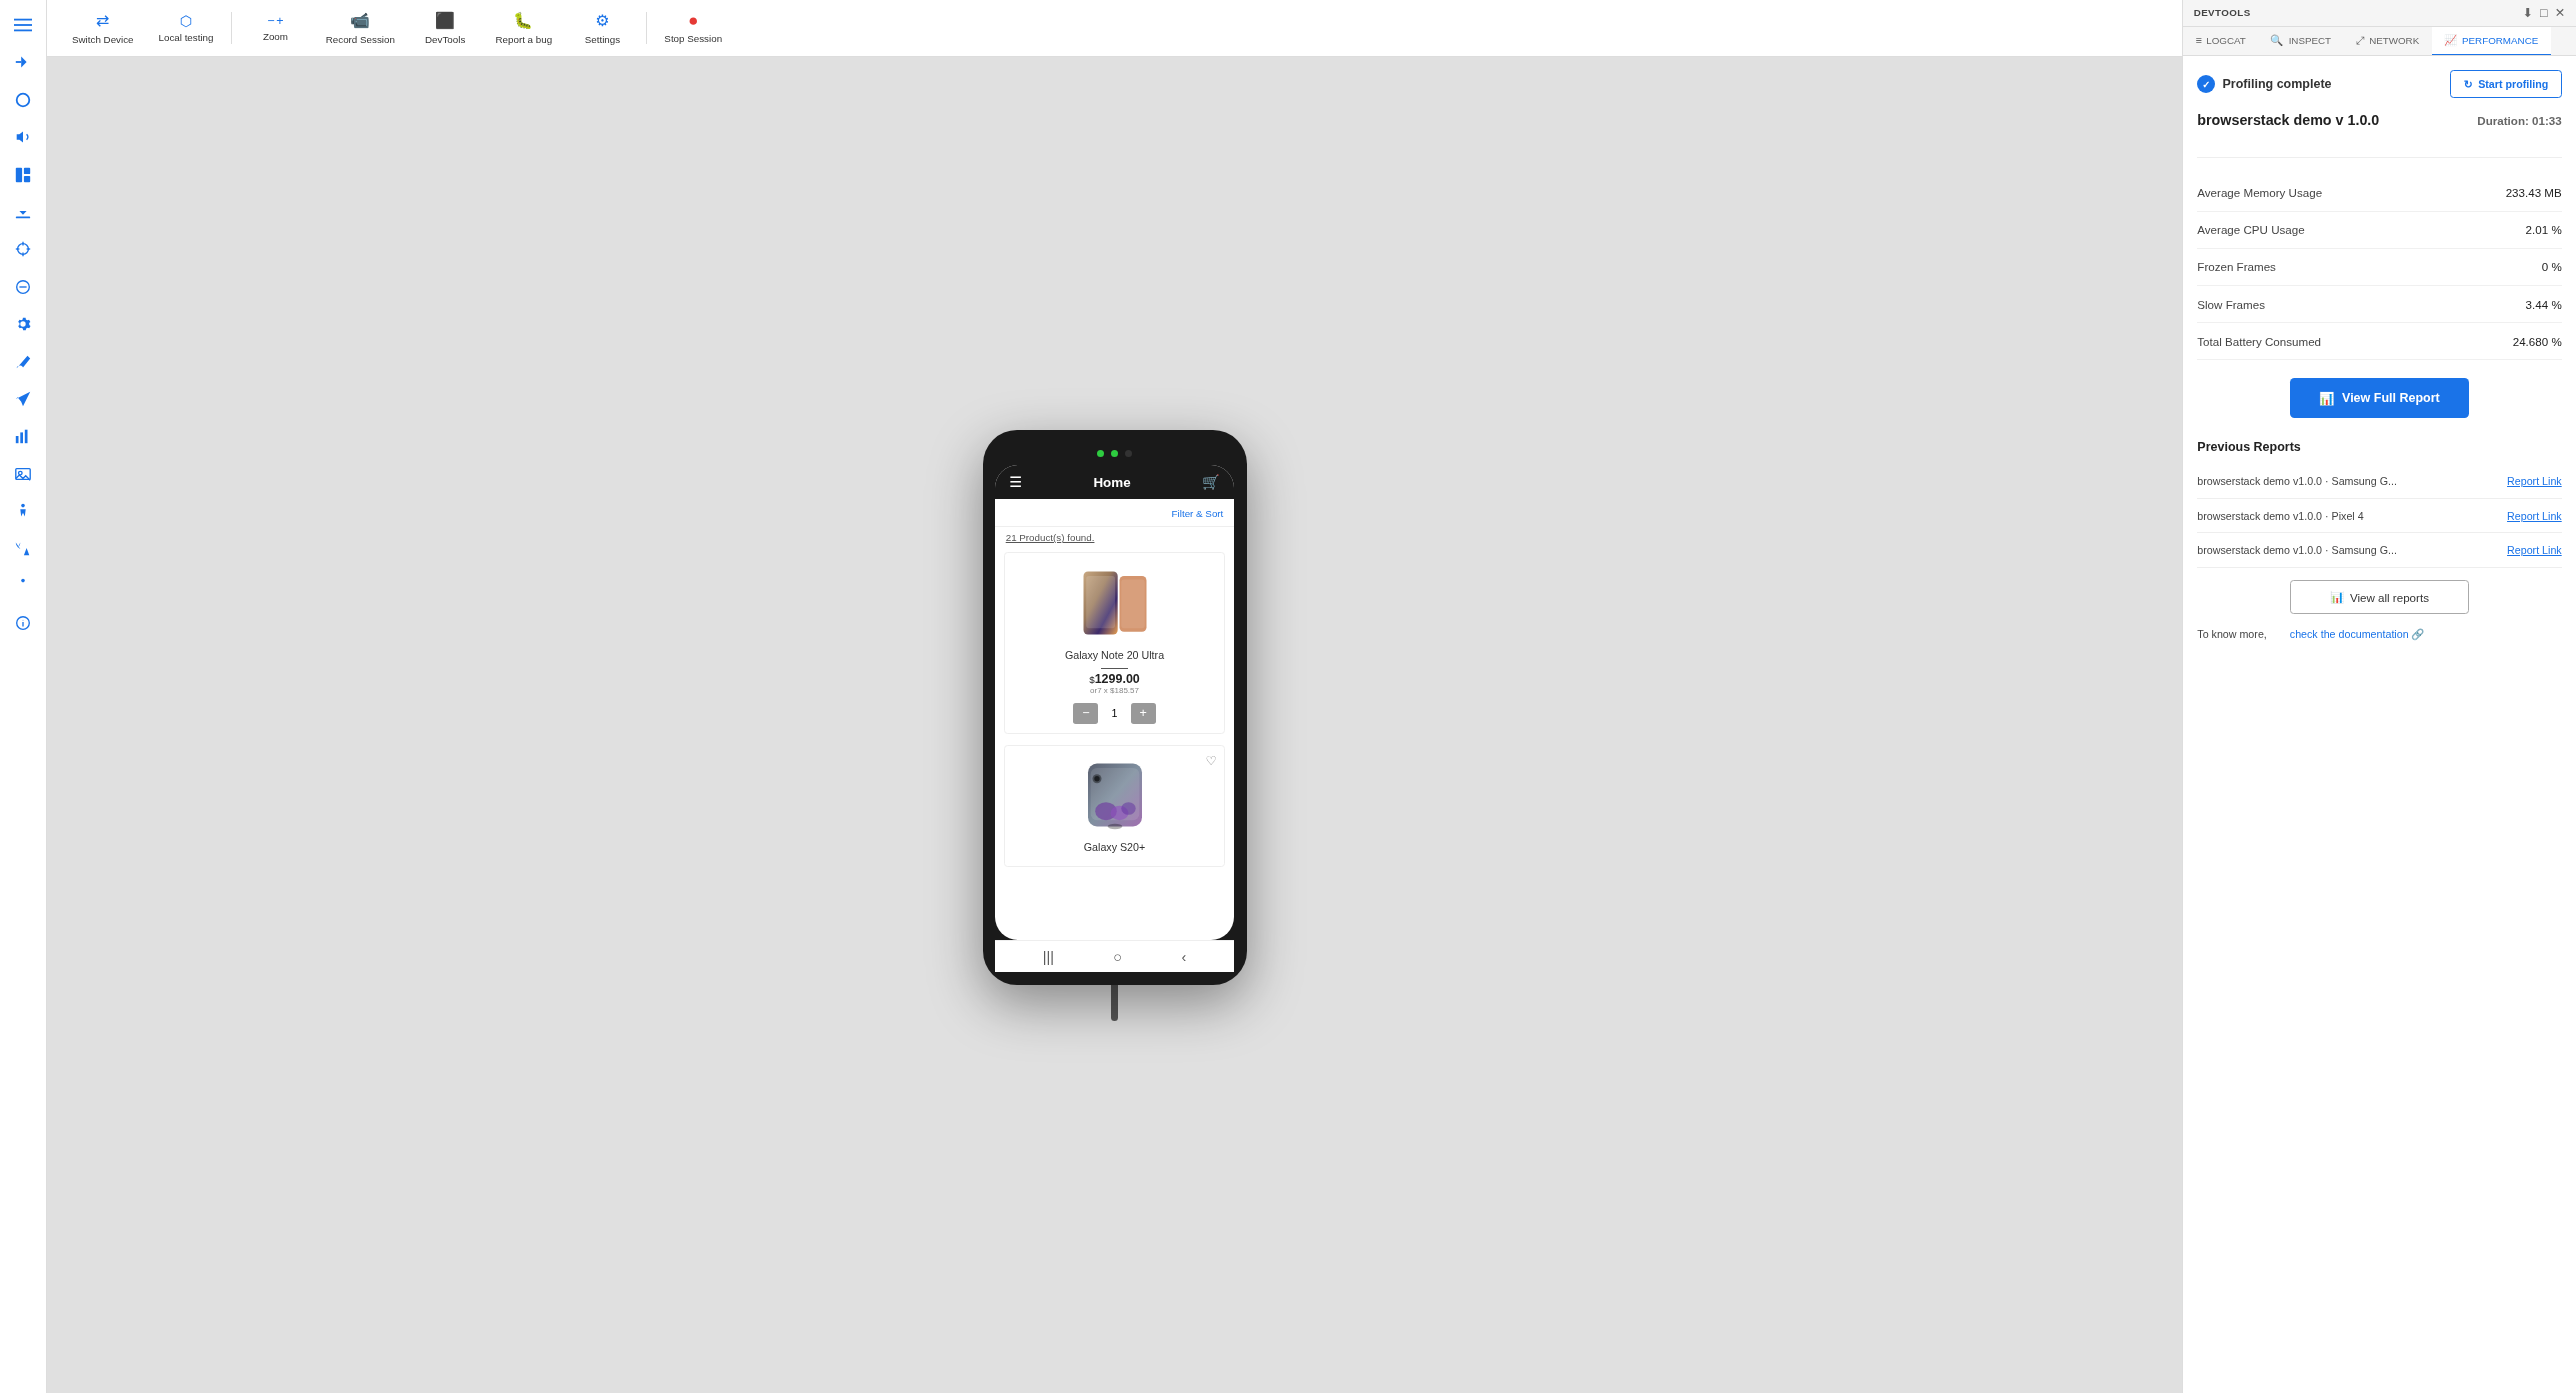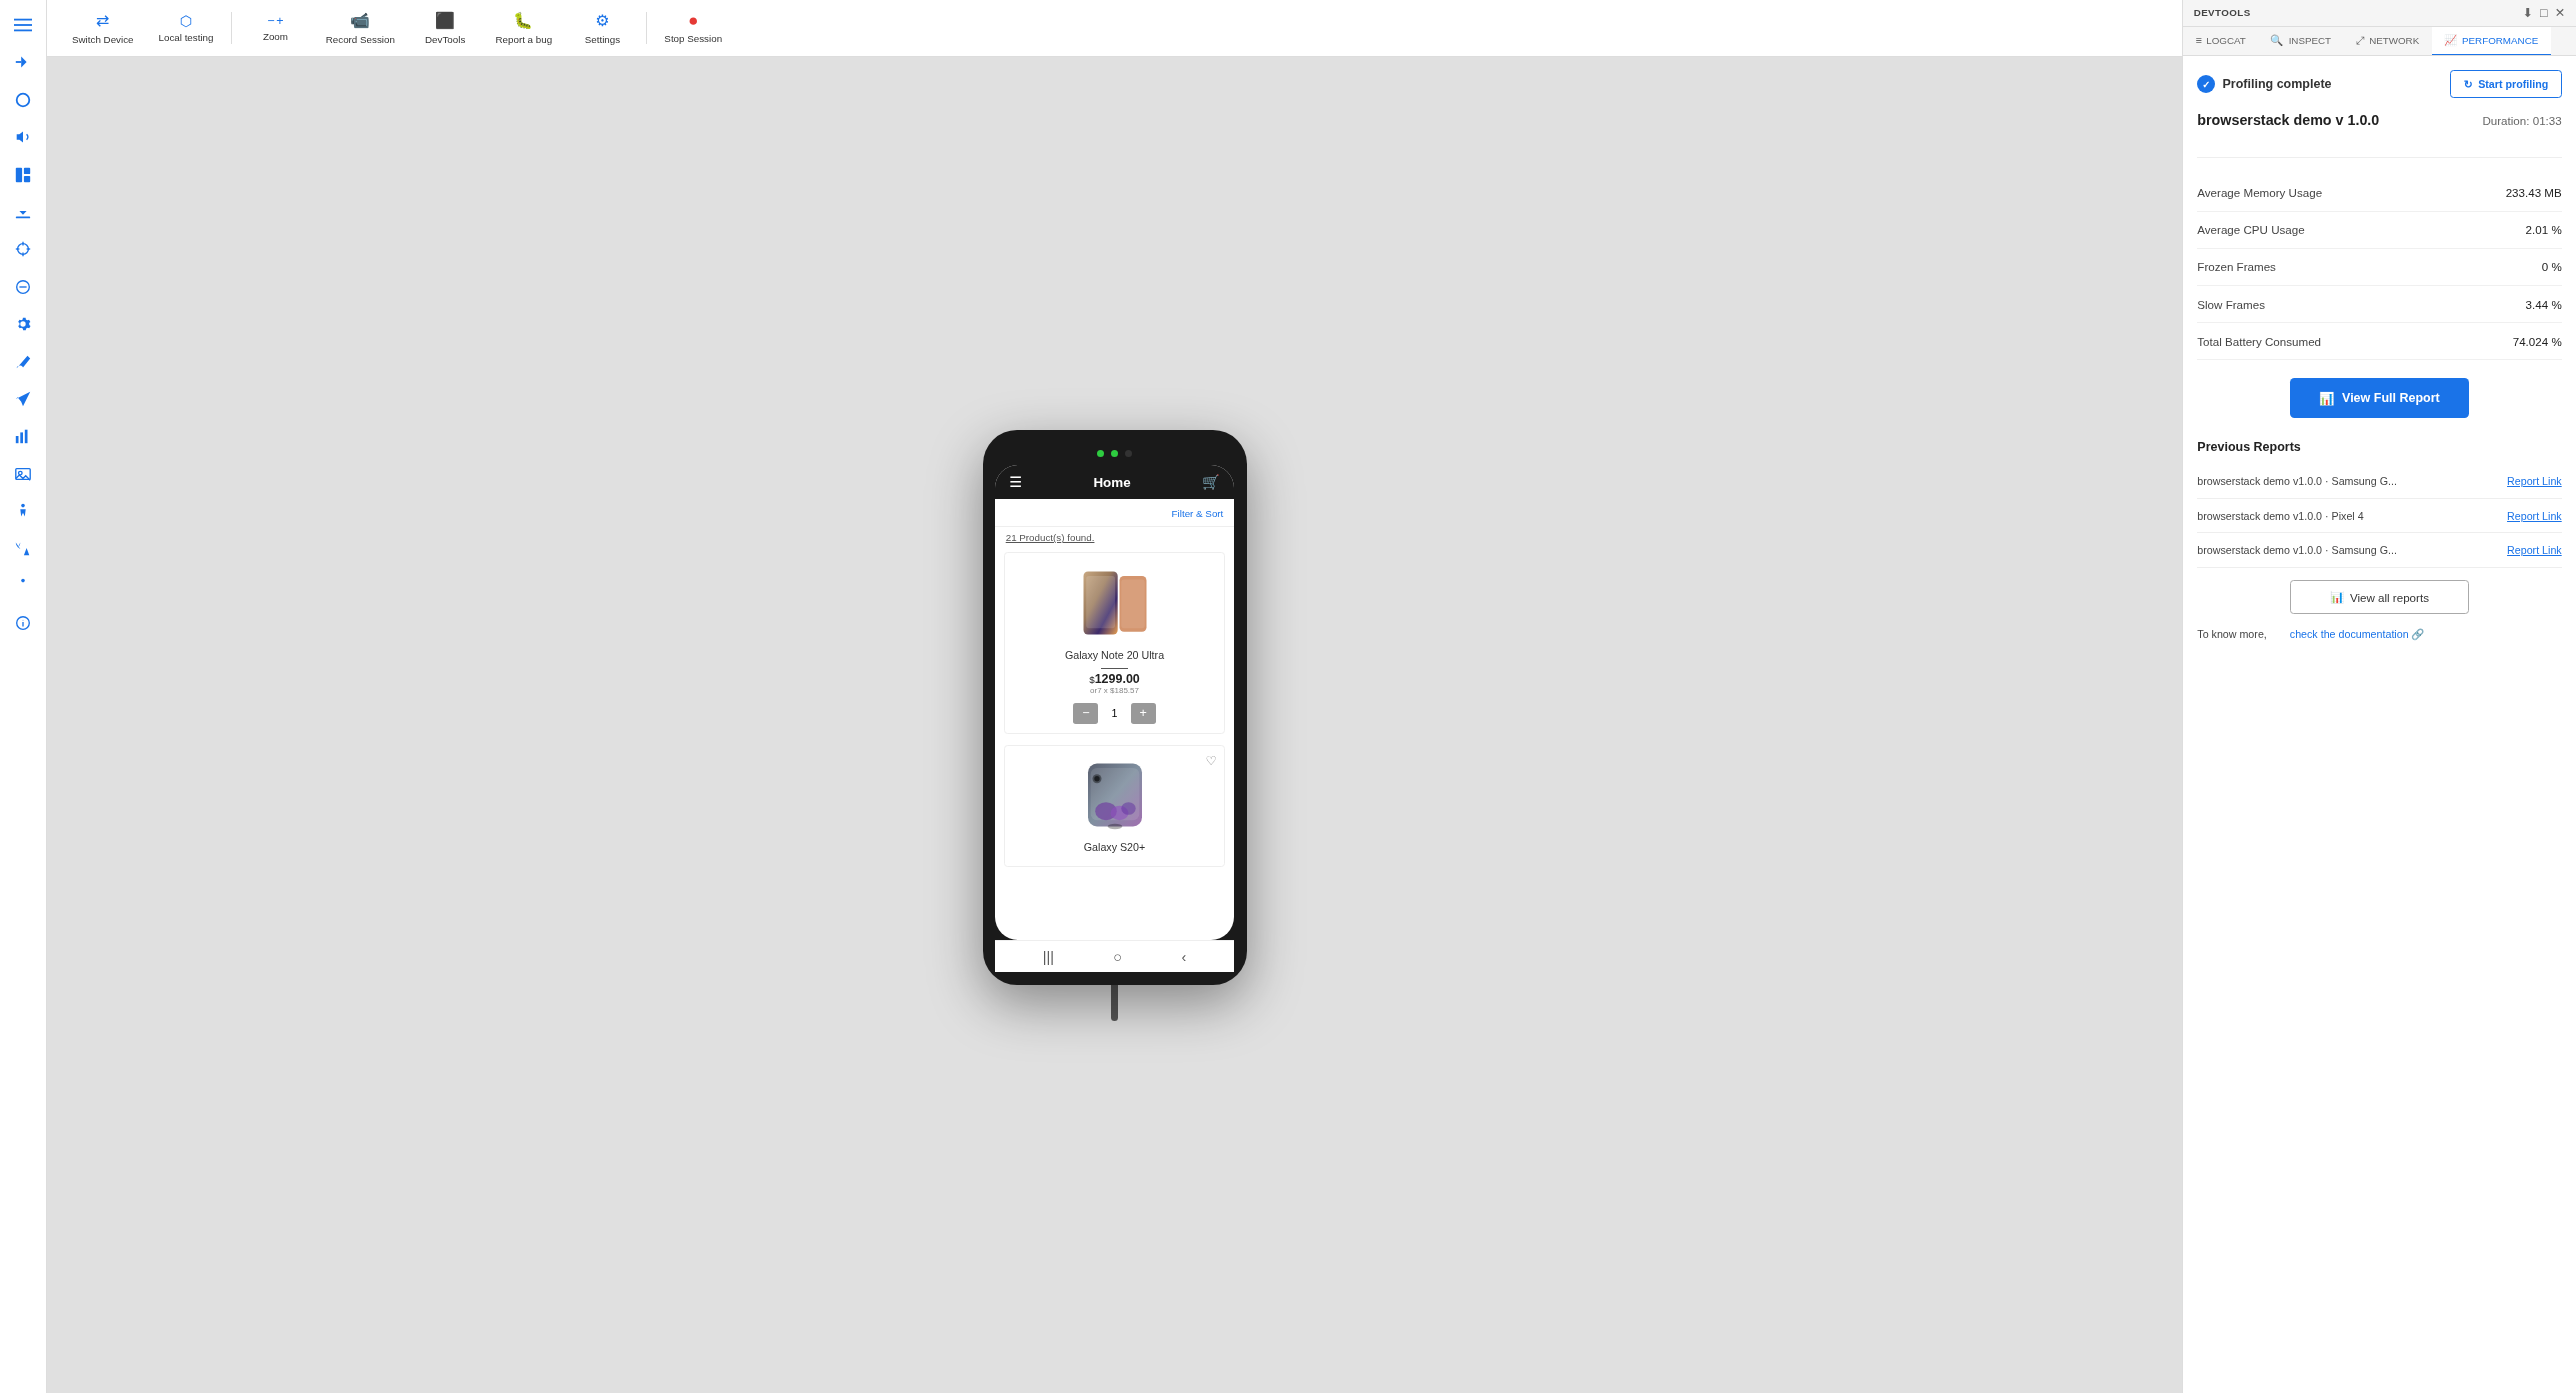--- a/index.html
+++ b/index.html
@@ -289,21 +289,21 @@
 
     .app-info-row {
       display: flex;
       justify-content: space-between;
       align-items: baseline;
       margin-bottom: 16px;
       padding-bottom: 29px;
       border-bottom: 0.9px solid #eee;
     }
     .app-name { font-size: 14.3px; font-weight: 700; color: #222; }
-    .duration { font-size: 11.6px; color: #666; }
+    .duration { font-size: 11.6px; color: #666; font-weight: bold; }
 
     .metrics-list { display: flex; flex-direction: column; gap: 0; }
     .metric-row {
       display: flex;
       justify-content: space-between;
       align-items: flex-end;
       padding: 11.6px 0;
       border-bottom: 0.9px solid #f0f0f0;
     }
     .metric-label { font-size: 11.6px; color: #444; }
@@ -682,21 +682,21 @@
       <div class="metric-row">
         <span class="metric-label">Frozen Frames</span>
         <span class="metric-value">0 %</span>
       </div>
       <div class="metric-row">
         <span class="metric-label">Slow Frames</span>
         <span class="metric-value">3.44 %</span>
       </div>
       <div class="metric-row">
         <span class="metric-label">Total Battery Consumed</span>
-        <span class="metric-value">74.024 %</span>
+        <span class="metric-value">24.680 %</span>
       </div>
     </div>
 
     <button class="view-full-report-btn">
       <span>📊</span>
       <span>View Full Report</span>
     </button>
 
     <div class="previous-reports-section">
       <div class="section-title">Previous Reports</div>

